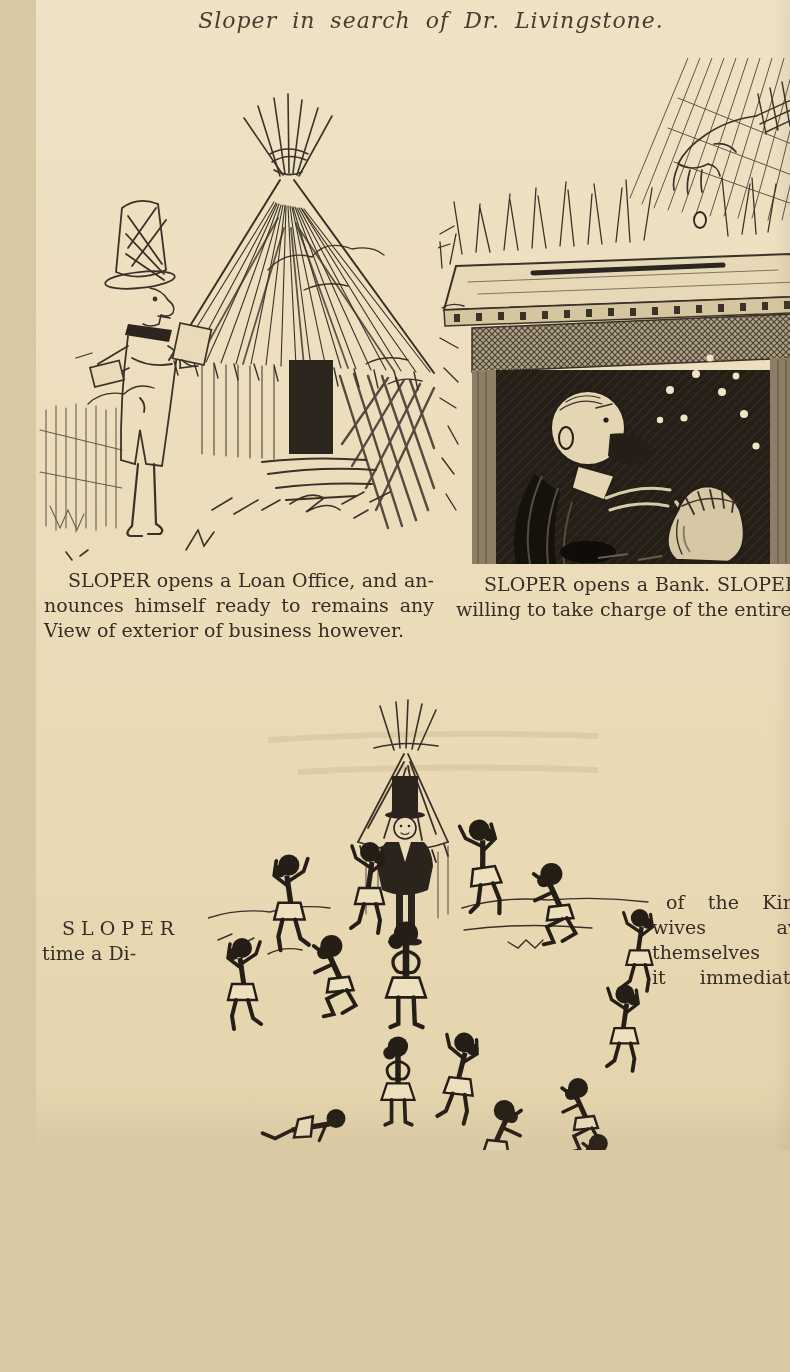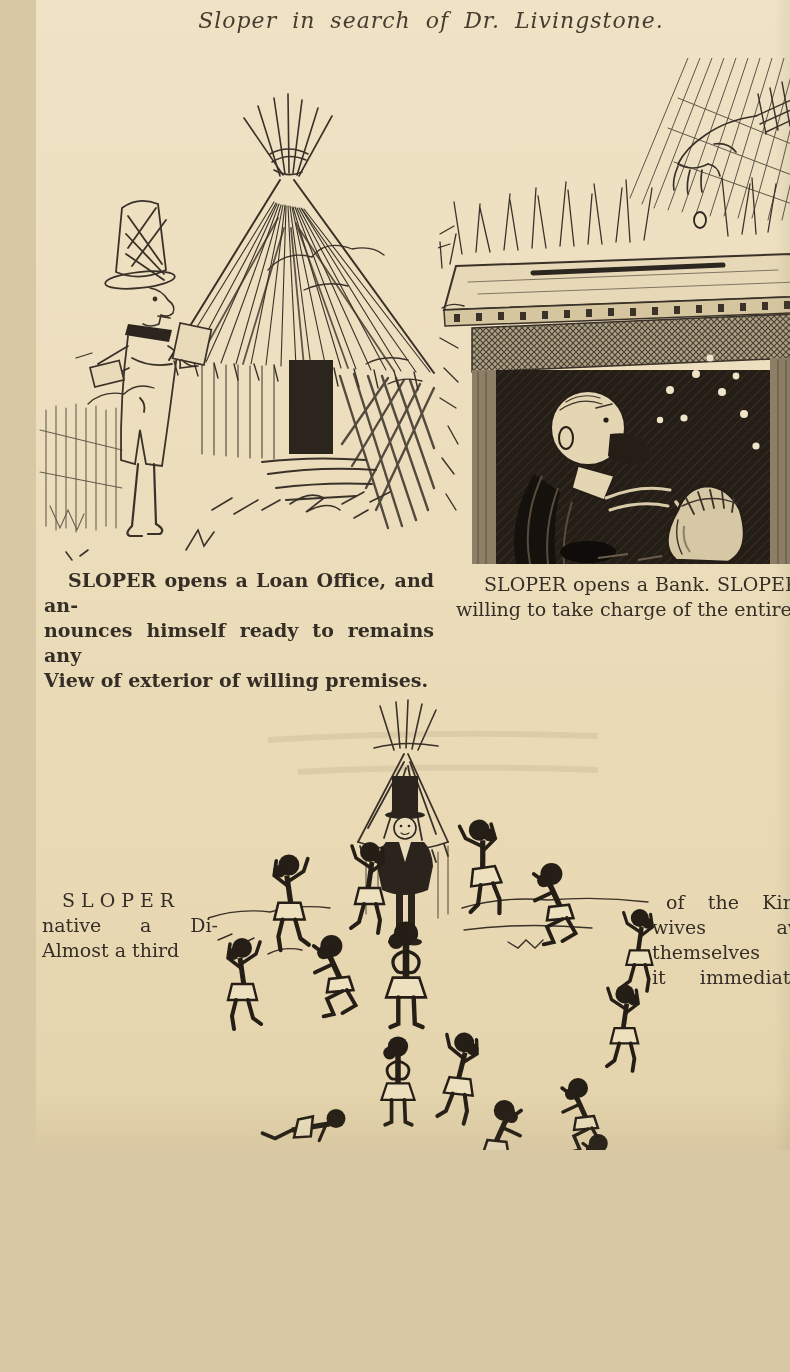--- a/index.html
+++ b/index.html
@@ -32,25 +32,25 @@
   }
   .abs{position:absolute;}
   #title{
     top:8px;left:0;width:100%;text-align:center;
     font-style:italic;font-size:22px;letter-spacing:1px;word-spacing:7px;
     color:#463d30;
   }
   .caption{font-size:19px;line-height:25px;color:#352e26;}
   .caption .ln{text-align:justify;text-align-last:justify;white-space:nowrap0;}
   .caption .ln:last-child{text-align-last:left;}
-  #cap-left{top:568px;left:8px;width:390px;font-weight:bold;}
+  #cap-left{top:568px;left:8px;width:390px;}
   #cap-left .ln:first-child{text-indent:24px;}
   #cap-right{top:572px;left:420px;width:366px;}
   #cap-right .ln:first-child{text-indent:28px;}
-  #mid-left{top:888px;left:6px;width:176px;}
+  #mid-left{top:916px;left:6px;width:176px;}
   #mid-left .ln{text-align-last:justify;}
   #mid-left .ln:first-child{letter-spacing:6px;text-indent:20px;text-align-last:left;}
   #mid-left .ln:last-child{text-align-last:left;}
   #mid-right{top:890px;left:616px;width:170px;}
   #mid-right .ln{text-align-last:justify;}
   #mid-right .ln:first-child{text-indent:14px;}
   #note{top:1232px;left:8px;width:776px;font-size:19px;line-height:25px;color:#332c24;}
   #note .ln{text-align:justify;text-align-last:justify;}
   #note .ln:first-child{text-indent:12px;}
   #note .ln:last-child{text-align-last:left;}
@@ -383,21 +383,21 @@
 
     <g class="sk" stroke-width="1.4">
       <path d="M4,250 q10,-6 22,-2 M2,280 l18,10 M6,310 l14,14 M2,340 l16,10"></path>
       <path d="M10,368 l10,18 M4,400 l12,16 M8,436 l10,16"></path>
     </g>
   </svg>
 
   <div id="cap-left" class="abs caption">
       <div class="ln">SLOPER opens a Loan Office, and an-</div>
       <div class="ln">nounces himself ready to remains any</div>
-      <div class="ln">View of exterior of willing premises.</div>
+      <div class="ln">View of exterior of business however.</div>
     </div>
 
   <div id="cap-right" class="abs caption">
       <div class="ln">SLOPER opens a Bank.  SLOPER is</div>
       <div class="ln">willing to take charge of the entire</div>
     </div>
 
   <svg class="abs" style="left:172px;top:692px" width="446" height="545" viewBox="0 0 446 545" aria-label="Sloper stands before a small hut while a crowd of figures dance around him">
     <defs>
       <g id="pA">
@@ -504,22 +504,21 @@
       <use href="#pC" transform="translate(396,480) scale(-0.95,0.95)"></use>
       <use href="#pD" transform="translate(86,436) scale(1.05)"></use>
       <use href="#pD" transform="translate(70,492) rotate(4) scale(1.1)"></use>
       <use href="#pC" transform="translate(206,500) scale(0.85)"></use>
       <use href="#pC" transform="translate(246,500) scale(-0.85,0.85)"></use>
     </g>
   </svg>
 
   <div id="mid-left" class="abs caption">
       <div class="ln">SLOPER</div>
-      <div class="ln">native a Di-</div>
-      <div class="ln">Almost a third</div>
+      <div class="ln">time a Di-</div>
     </div>
   <div id="mid-right" class="abs caption">
       <div class="ln">of the King's</div>
       <div class="ln">wives avail</div>
       <div class="ln">themselves of</div>
       <div class="ln">it immediately.</div>
     </div>
 
   <div id="note" class="abs">
       <div class="ln">[NOTE.—The question has frequently been asked why SLOPER didn't find</div>

